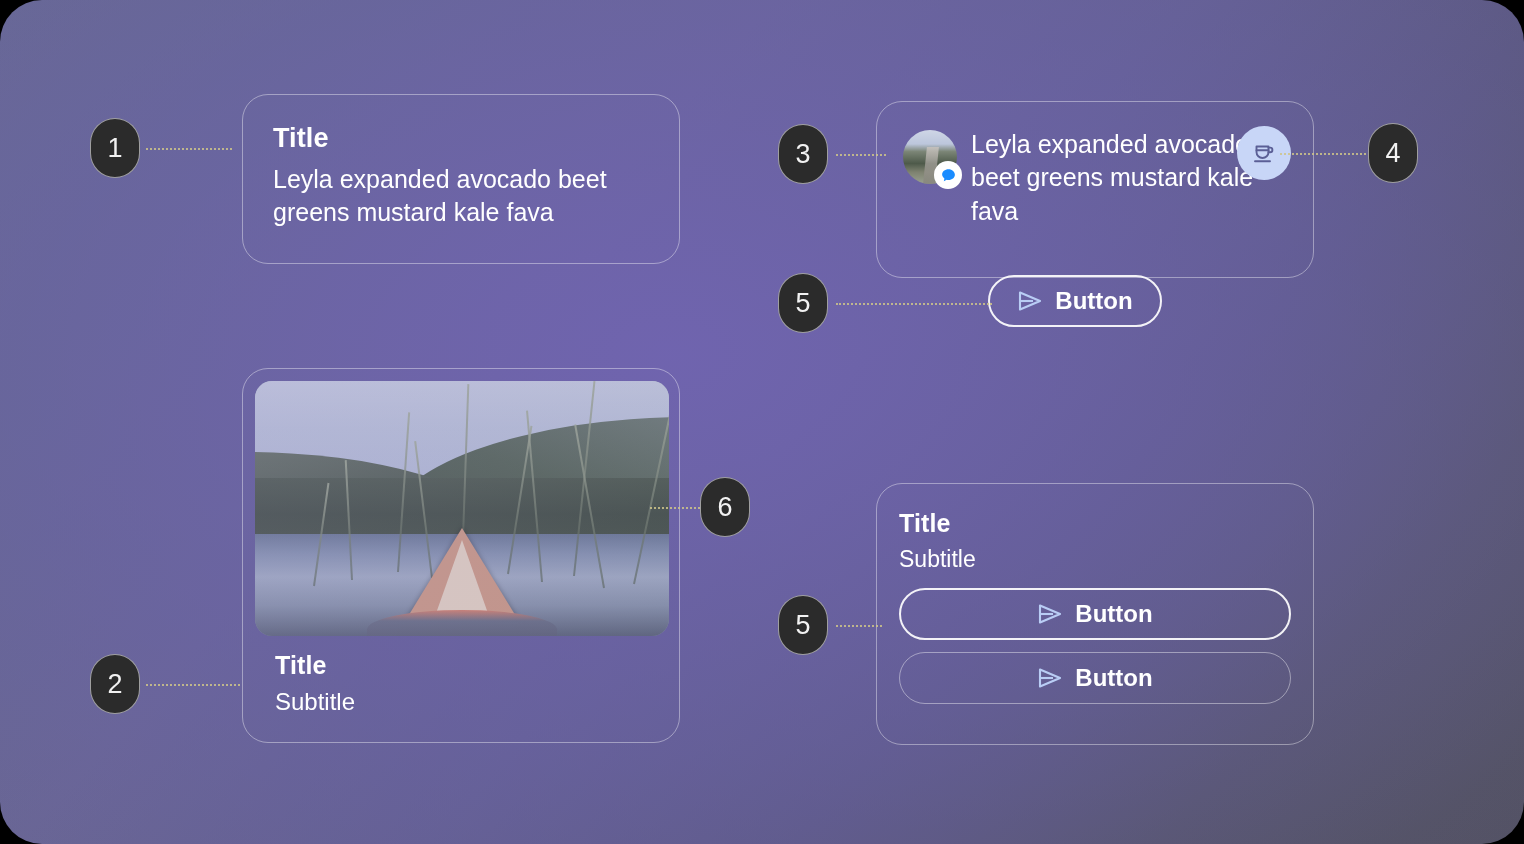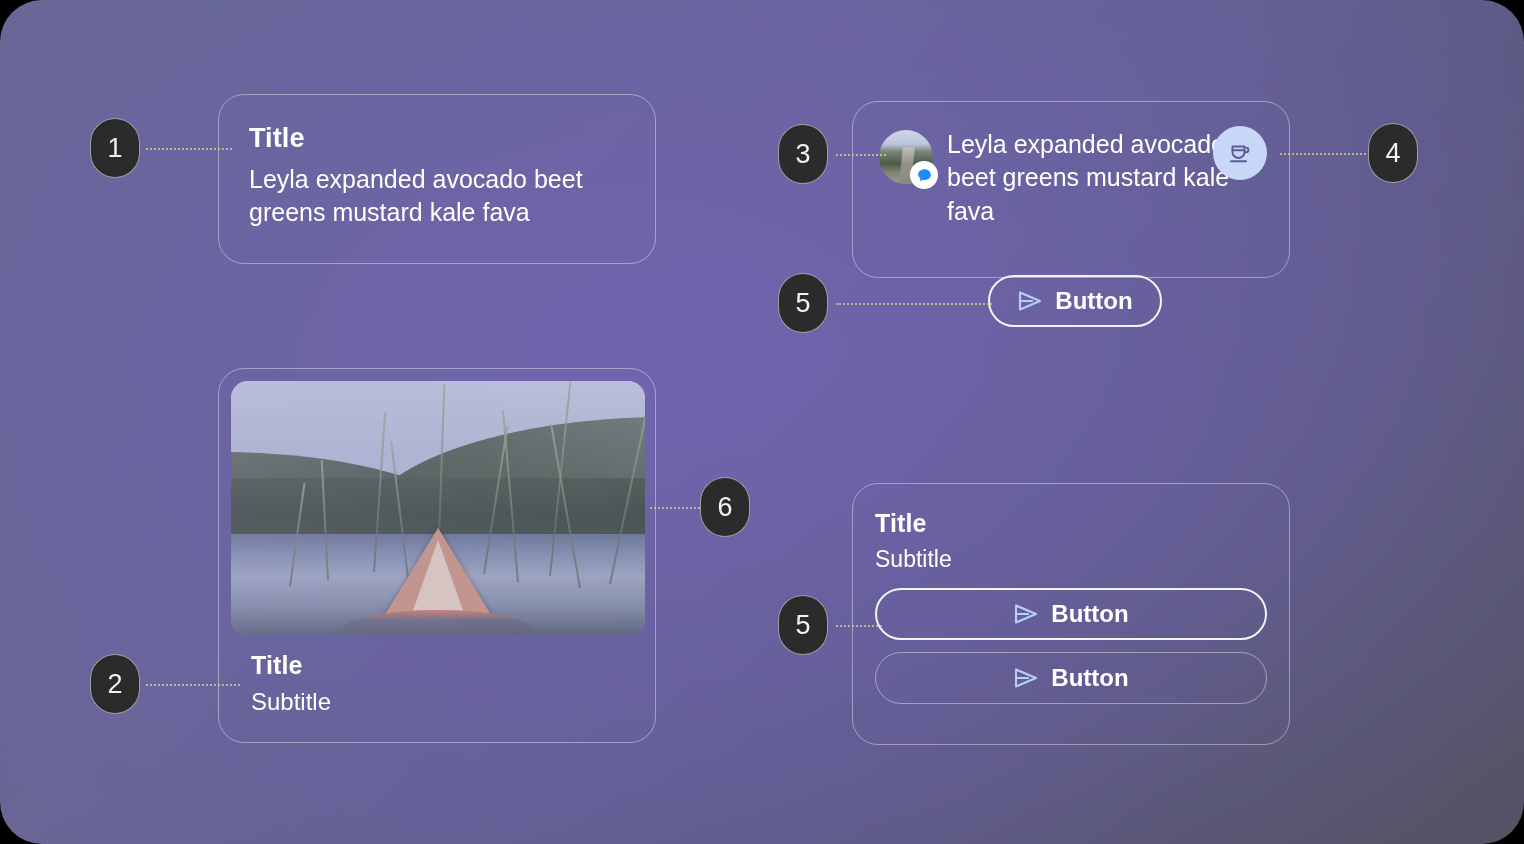--- a/index.html
+++ b/index.html
@@ -24,20 +24,21 @@
       radial-gradient(115% 125% at 44% 42%, rgba(112,100,176,0.95) 0%, rgba(106,98,166,0.55) 38%, rgba(98,94,140,0.12) 62%, rgba(90,88,120,0) 78%),
       linear-gradient(132deg, #686b92 0%, #666a90 16%, #6a6795 34%, #63608f 52%, #5b5880 68%, #555468 84%, #525161 100%);
   }
 
   
   .card {
     position: absolute;
     border: 1.6px solid rgba(255,255,255,0.40);
     border-radius: 26px;
     background: transparent;
+    margin-left: 24px;
   }
 
   .card-title {
     color: #ffffff;
     font-weight: 700;
     letter-spacing: 0.1px;
   }
   .card-body {
     color: #ffffff;
     font-weight: 500;

